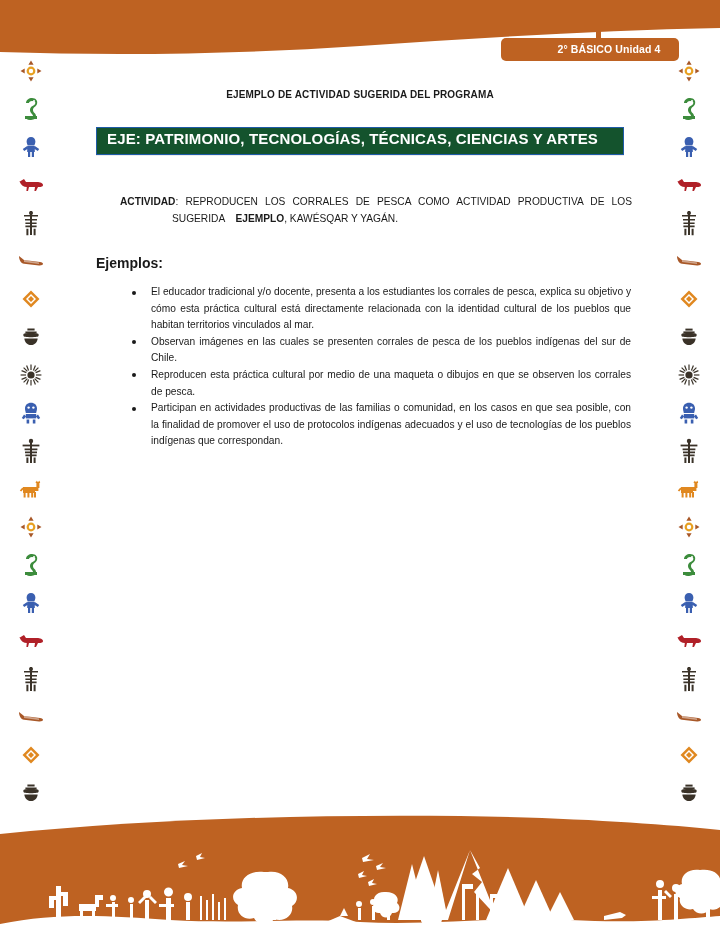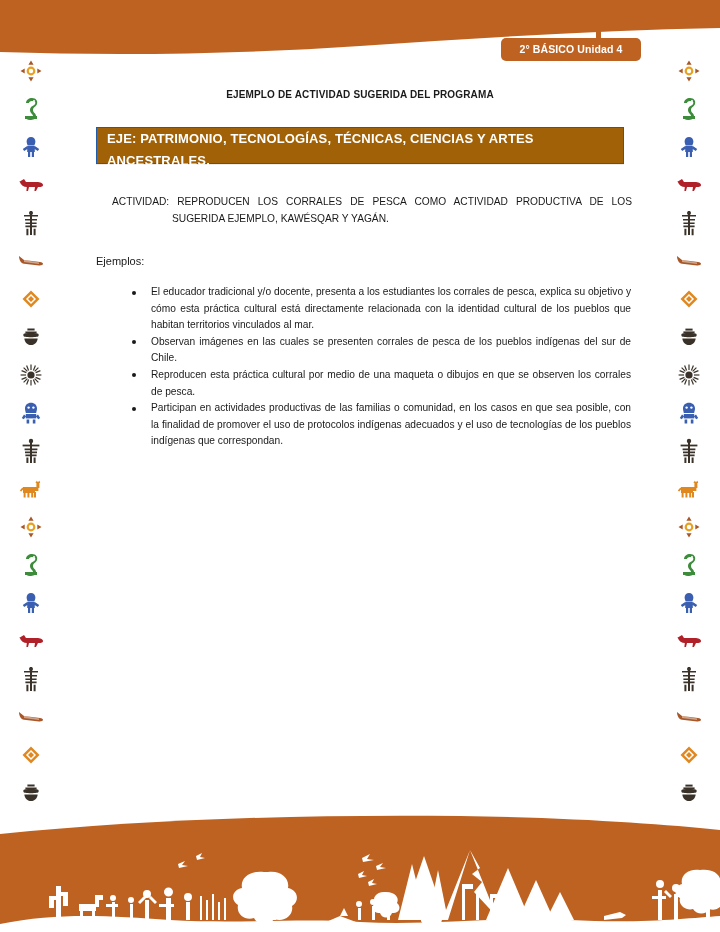--- a/index.html
+++ b/index.html
@@ -44,20 +44,21 @@
     background: #BE6222;
     border-radius: 5px;
     color: #ffffff;
     font-size: 10.5px;
     font-weight: bold;
     line-height: 23px;
     text-align: center;
     letter-spacing: 0.1px;
     z-index: 4;
     font-family: "Liberation Sans", sans-serif;
+    padding-left: 38px;
   }
   .badge-stem {
     position: absolute;
     left: 596px;
     top: 30px;
     width: 5px;
     height: 14px;
     background: #BE6222;
     z-index: 3;
   }
@@ -112,26 +113,26 @@
     font-weight: bold;
     color: #1a1a1a;
     letter-spacing: 0.15px;
   }
 
   .eje-banner {
     position: absolute;
     left: 96px;
     top: 127px;
     width: 528px;
-    height: 37px;
-    background: #a16207;
+    height: 28px;
+    background: #14532d;
     border: 1px solid #1F5BA8;
     box-sizing: border-box;
     color: #ffffff;
-    font-size: 13px;
+    font-size: 15px;
     font-weight: bold;
     line-height: 22px;
     padding-left: 10px;
     letter-spacing: 0.15px;
     box-shadow: 0 1px 0 rgba(0,0,0,0.08);
   }
 
   .activity-block {
     position: absolute;
     left: 112px;
@@ -143,28 +144,28 @@
     color: #1a1a1a;
     line-height: 16.5px;
     text-align: justify;
     text-align-last: justify;
   }
   .activity-line.second {
     padding-left: 60px;
     text-align: left;
     text-align-last: left;
   }
-  .activity-line b { font-weight: normal; }
+  .activity-line b { font-weight: bold; margin-left: 8px; }
 
   .examples-label {
     position: absolute;
     left: 96px;
     top: 255px;
-    font-size: 11px;
-    font-weight: normal;
+    font-size: 14px;
+    font-weight: bold;
     color: #1a1a1a;
   }
 
   .bullets {
     position: absolute;
     left: 118px;
     top: 277px;
     width: 506px;
     margin: 7px;
     padding: 0;

